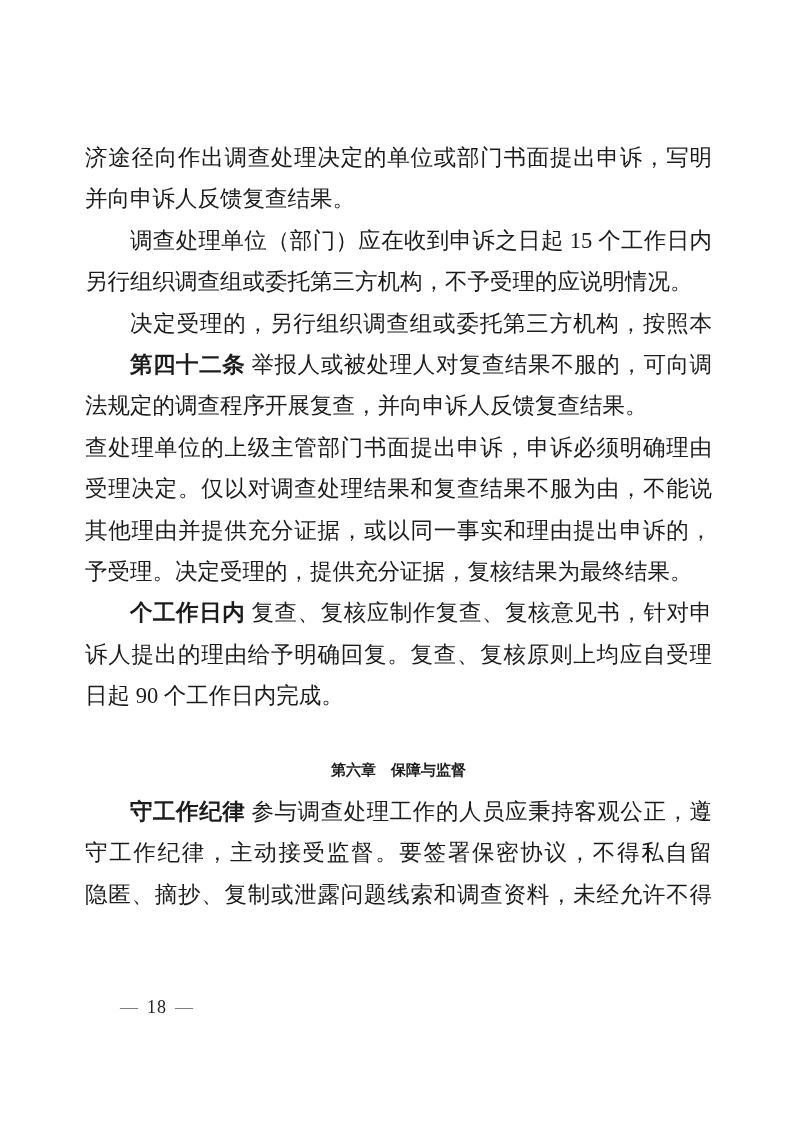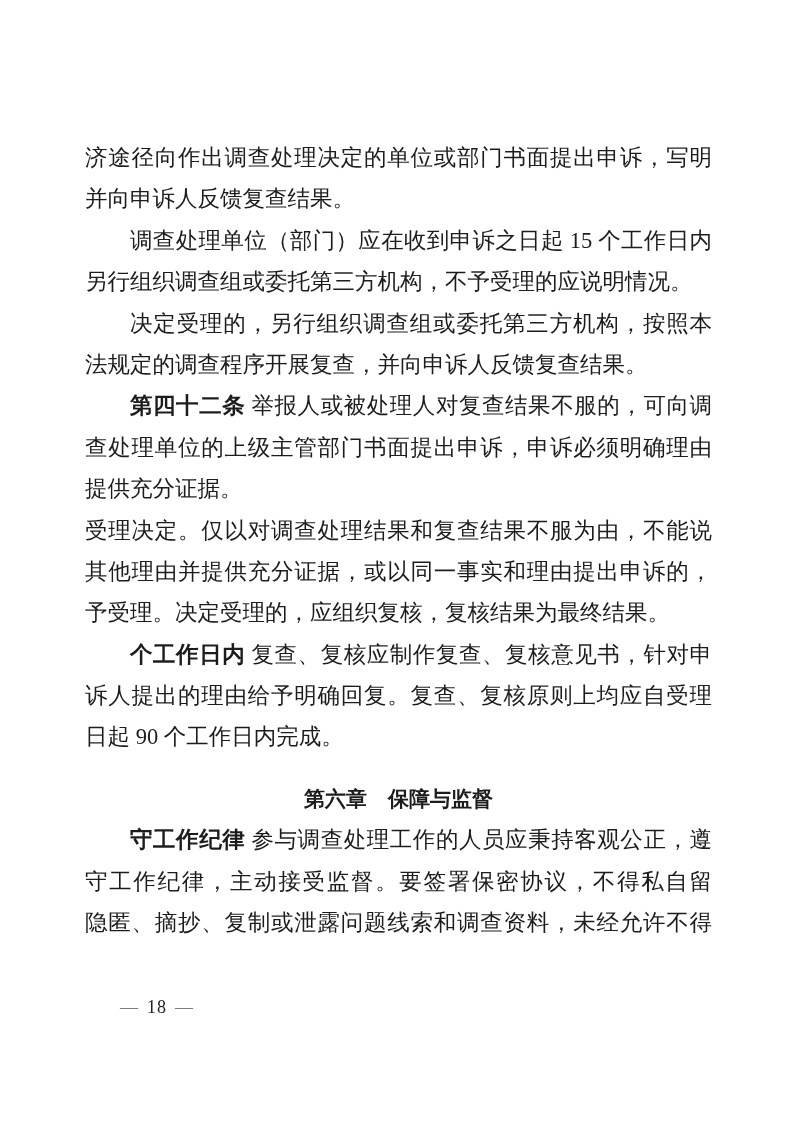--- a/index.html
+++ b/index.html
@@ -38,25 +38,25 @@
   .line.indent {
     text-indent: 2em;
   }
   .lead {
     font-family: "Liberation Sans", "DejaVu Sans", sans-serif;
     font-weight: 700;
   }
   .chapter-heading {
     font-family: "Liberation Sans", "DejaVu Sans", sans-serif;
     font-weight: 700;
-    font-size: 21px;
+    font-size: 15px;
     text-align: center;
     height: 41.4px;
     line-height: 41.4px;
-    margin-top: 20px;
+    margin-top: 33px;
   }
   .page-footer {
     position: absolute;
     left: 112px;
     top: 997px;
     font-size: 18px;
     letter-spacing: 1px;
     color: #222222;
   }
   .page-footer .dash {
@@ -68,27 +68,26 @@
 <body>
 
 <div class="page">
 
   <div class="doc-body">
       <div class="line fill">济途径向作出调查处理决定的单位或部门书面提出申诉，写明理</div>
       <div class="line">并向申诉人反馈复查结果。</div>
       <div class="line indent fill">调查处理单位（部门）应在收到申诉之日起 15 个工作日内</div>
       <div class="line">另行组织调查组或委托第三方机构，不予受理的应说明情况。</div>
       <div class="line indent fill">决定受理的，另行组织调查组或委托第三方机构，按照本办</div>
+      <div class="line indent fill"><span class="lead">第四十二条</span> 举报人或被处理人对复查结果不服的，可向调</div>
       <div class="line">法规定的调查程序开展复查，并向申诉人反馈复查结果。</div>
-      <div class="line indent fill"><span class="lead">第四十二条</span> 举报人或被处理人对复查结果不服的，可向调</div>
       <div class="line fill">查处理单位的上级主管部门书面提出申诉，申诉必须明确理由并</div>
-      <div class="line">提供充分证据。</div>
       <div class="line fill">受理决定。仅以对调查处理结果和复查结果不服为由，不能说明</div>
       <div class="line fill">其他理由并提供充分证据，或以同一事实和理由提出申诉的，不</div>
-      <div class="line">予受理。决定受理的，应组织复核，复核结果为最终结果。</div>
+      <div class="line">予受理。决定受理的，提供充分证据，复核结果为最终结果。</div>
       <div class="line indent fill"><span class="lead">个工作日内</span> 复查、复核应制作复查、复核意见书，针对申</div>
       <div class="line fill">诉人提出的理由给予明确回复。复查、复核原则上均应自受理之</div>
       <div class="line">日起 90 个工作日内完成。</div>
       <div class="chapter-heading">第六章　保障与监督</div>
       <div class="line indent fill"><span class="lead">守工作纪律</span> 参与调查处理工作的人员应秉持客观公正，遵</div>
       <div class="line fill">守工作纪律，主动接受监督。要签署保密协议，不得私自留存、</div>
       <div class="line fill">隐匿、摘抄、复制或泄露问题线索和调查资料，未经允许不得透</div>
     </div>
 
   <div class="page-footer"><span class="dash">—</span><span>18</span><span class="dash">—</span></div>

